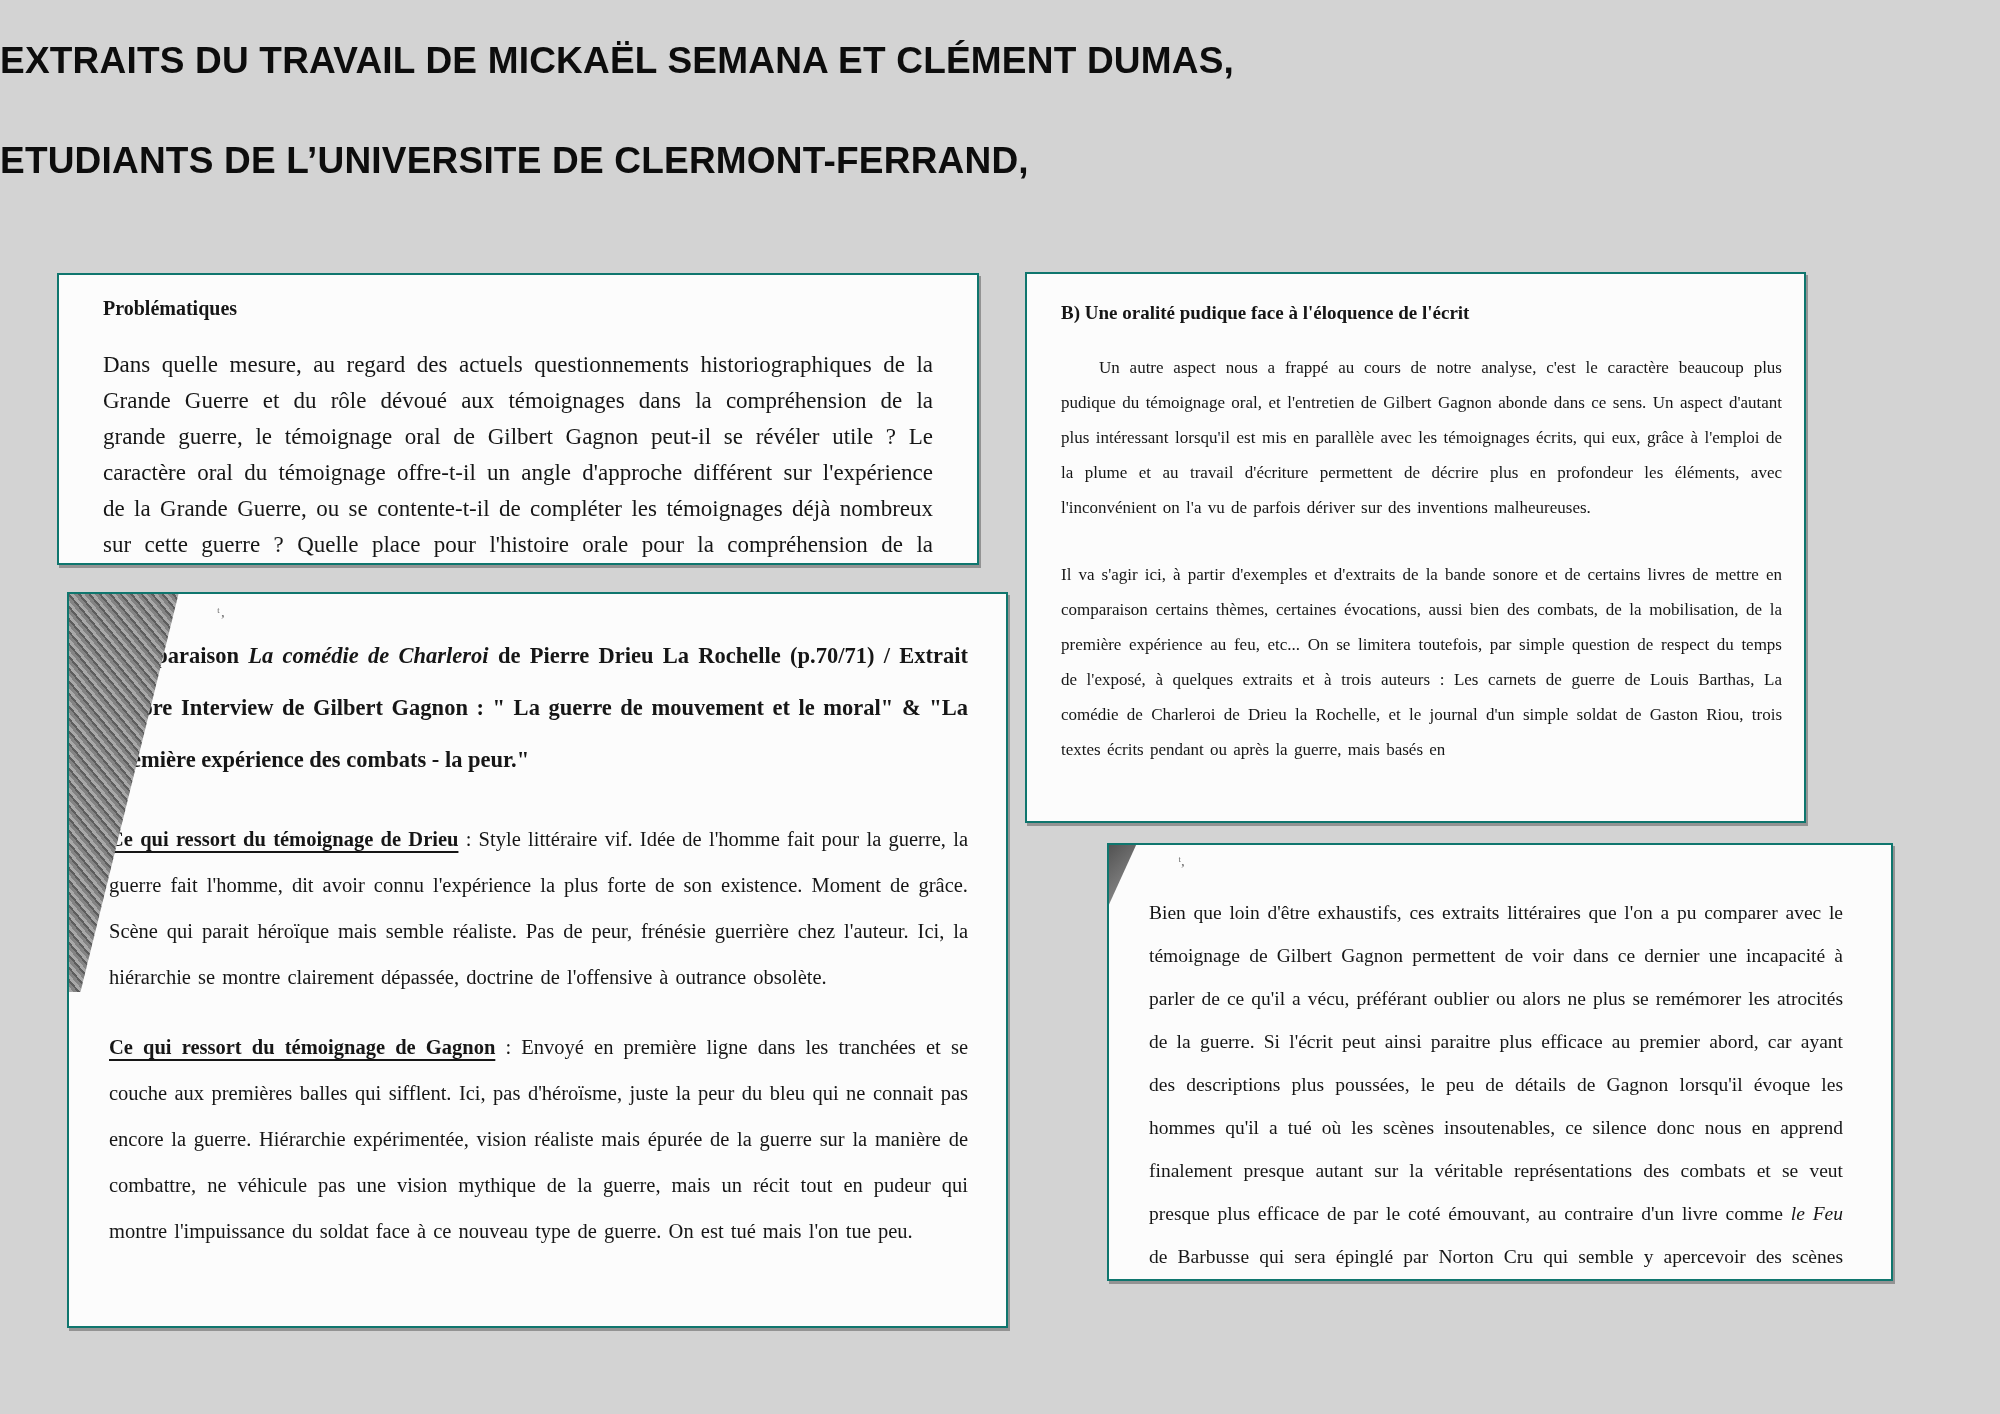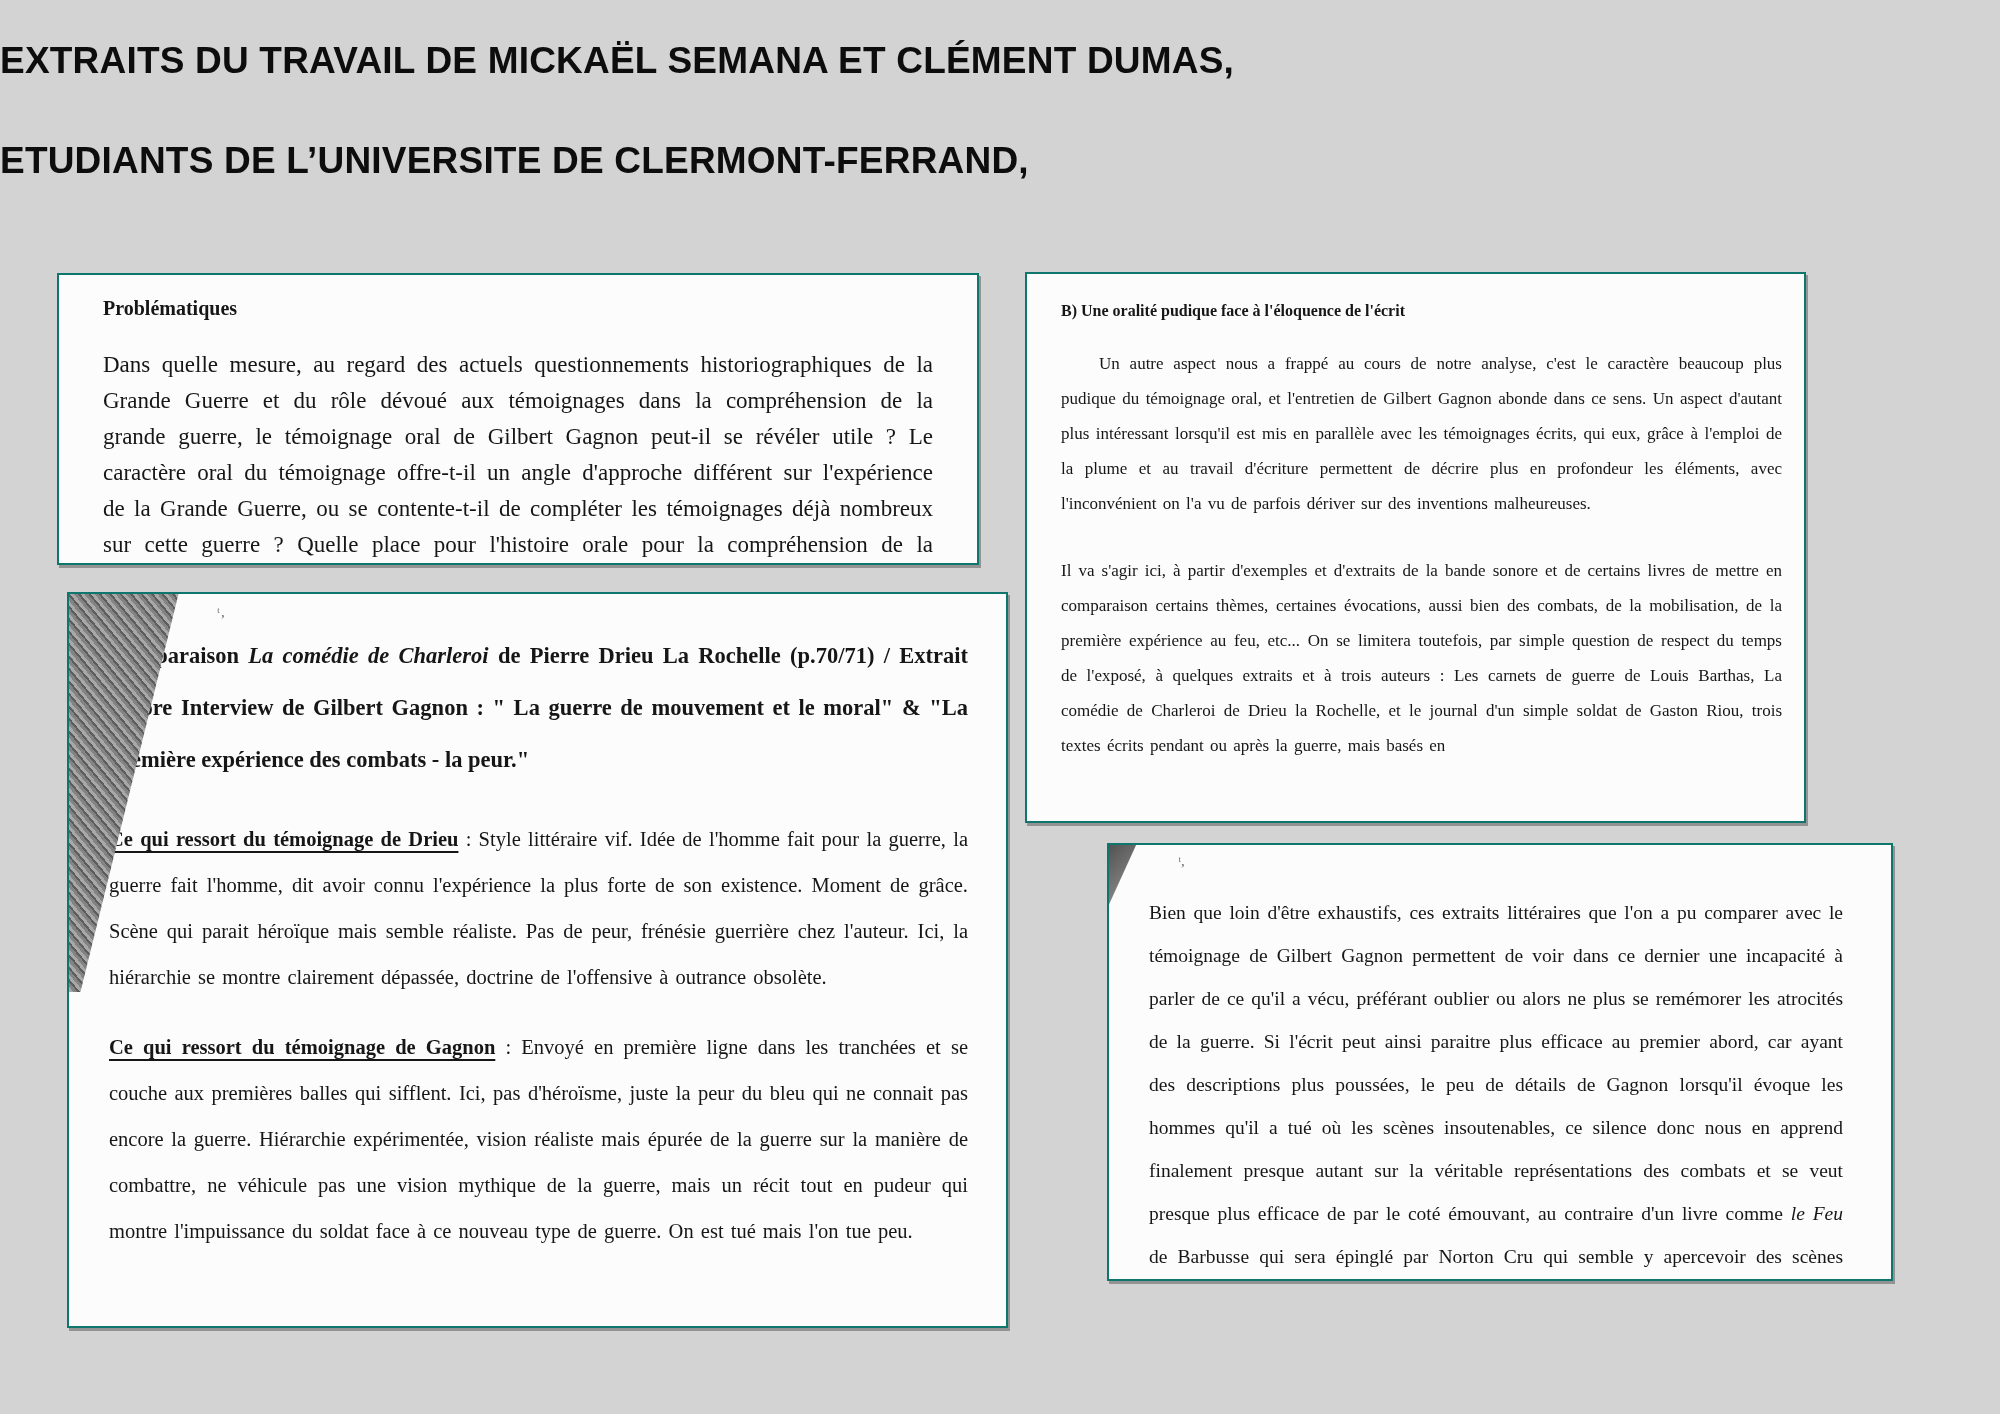--- a/index.html
+++ b/index.html
@@ -58,21 +58,21 @@
   #box-problematiques .box-body {
     font-size: 23px; line-height: 36px; word-spacing: 3px;
   }
 
   #box-oralite {
     left: 1025px; top: 272px; width: 781px; height: 551px;
     padding: 28px 22px 0 34px;
   }
   #box-oralite .box-heading {
     margin: 0 0 26px 0;
-    font-size: 16px; font-weight: 700;
+    font-size: 19px; font-weight: 700;
   }
   #box-oralite .para { font-size: 17px; line-height: 35px; word-spacing: 2px; }
   #box-oralite .para.indent { text-indent: 38px; }
   #box-oralite .para + .para { margin-top: 32px; }
 
   #box-comparaison {
     left: 67px; top: 592px; width: 941px; height: 736px;
     padding: 36px 38px 0 40px;
   }
   #box-comparaison .box-heading {

